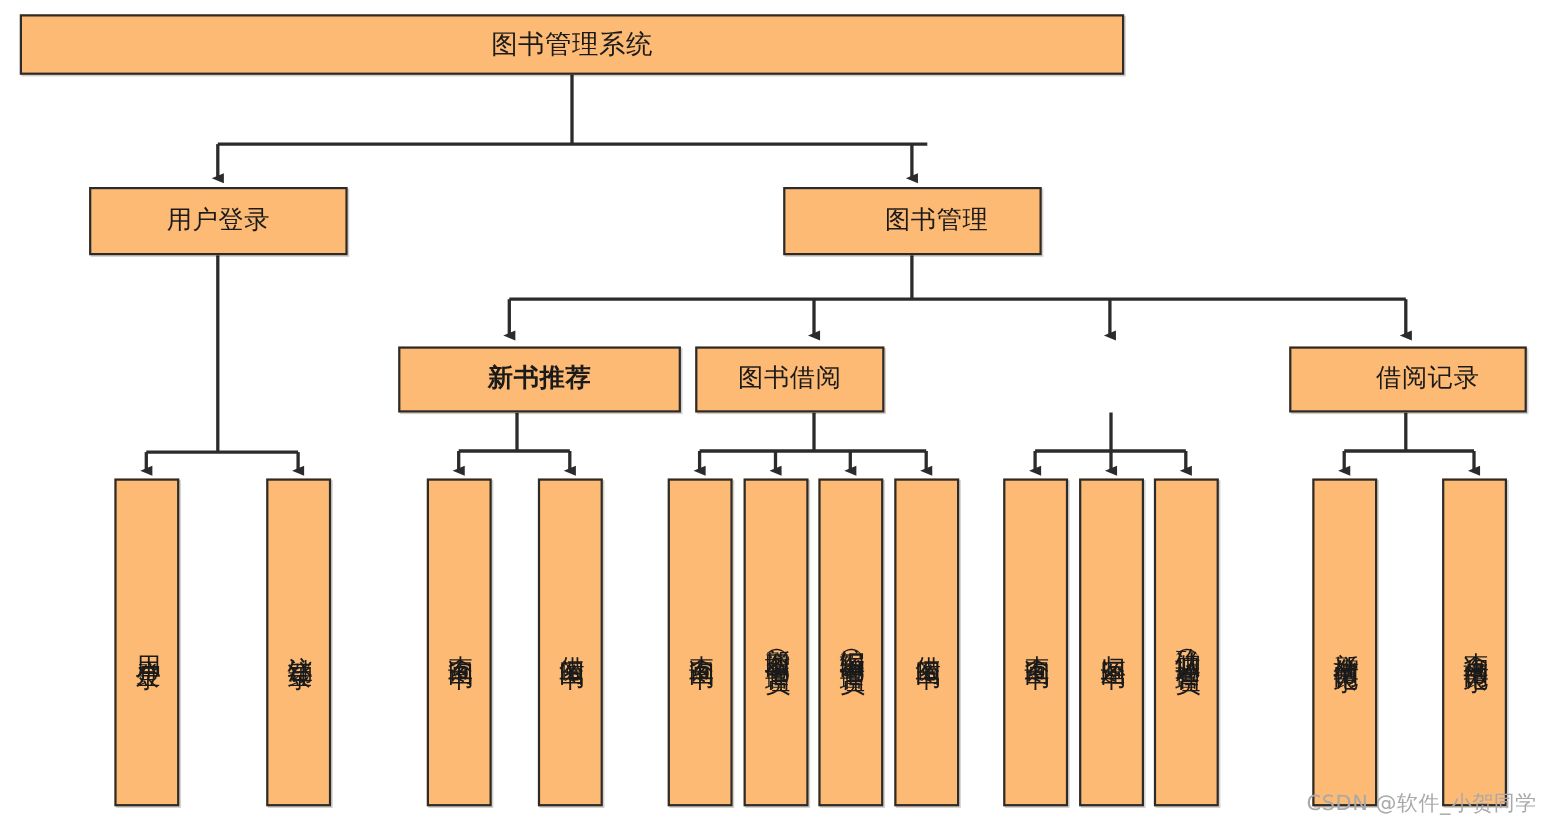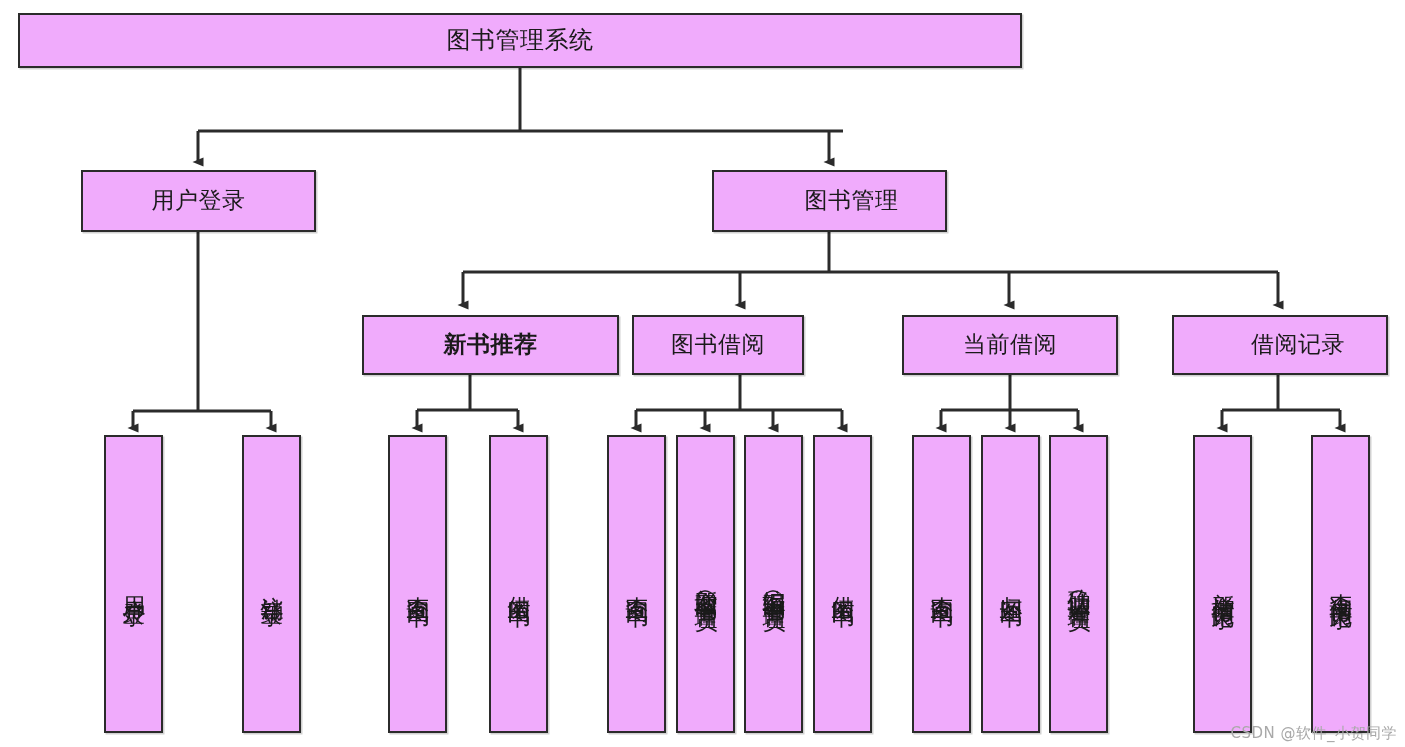--- a/index.html
+++ b/index.html
@@ -8,21 +8,21 @@
     font-family:"DejaVu Sans","Liberation Sans",sans-serif;
     width:1405px;height:747px;
     position:relative;overflow:hidden;
   }
   #canvas{position:absolute;left:0;top:0;width:1405px;height:747px;}
   svg.edges{position:absolute;left:0;top:0;width:1405px;height:747px;pointer-events:none;}
 
   .node{
     position:absolute;
     box-sizing:border-box;
-    background:#f0abfc;
+    background:#fdba74;
     border:2.5px solid #2b2b2b;
     box-shadow:1.5px 1.5px 0 rgba(0,0,0,0.18);
     display:flex;
     align-items:center;
     justify-content:center;
     color:#1a1a1a;
   }
   .node .label{
     display:block;
     text-align:center;
@@ -48,21 +48,21 @@
     font-size:23px;
     line-height:1.12;
     letter-spacing:3px;
     white-space:pre;
   }
 
   .watermark{
     position:absolute;
     right:8px;
     bottom:4px;
-    font-size:15px;
+    font-size:19px;
     color:#a9a9a9;
     letter-spacing:0.5px;
     user-select:none;
     white-space:nowrap;
   }
 </style>
 </head>
 <body>
 
 <div id="canvas">
@@ -127,23 +127,20 @@
   <div class="node h" style="left:712px;top:170px;width:235px;height:62px;padding-left:44px;">
     <span class="label">图书管理</span>
   </div>
 
   <div class="node h" style="left:362px;top:315px;width:257px;height:60px;font-weight:bold;">
     <span class="label">新书推荐</span>
   </div>
   <div class="node h" style="left:632px;top:315px;width:172px;height:60px;">
     <span class="label">图书借阅</span>
   </div>
-  <div class="node h" style="left:902px;top:315px;width:216px;height:60px;">
-    <span class="label">当前借阅</span>
-  </div>
   <div class="node h" style="left:1172px;top:315px;width:216px;height:60px;padding-left:36px;">
     <span class="label">借阅记录</span>
   </div>
 
   <div class="node v" style="left:104px;top:435px;width:59px;height:298px;">
     <span class="label">用户登录</span>
   </div>
   <div class="node v" style="left:242px;top:435px;width:59px;height:298px;">
     <span class="label">注销登录</span>
   </div>

